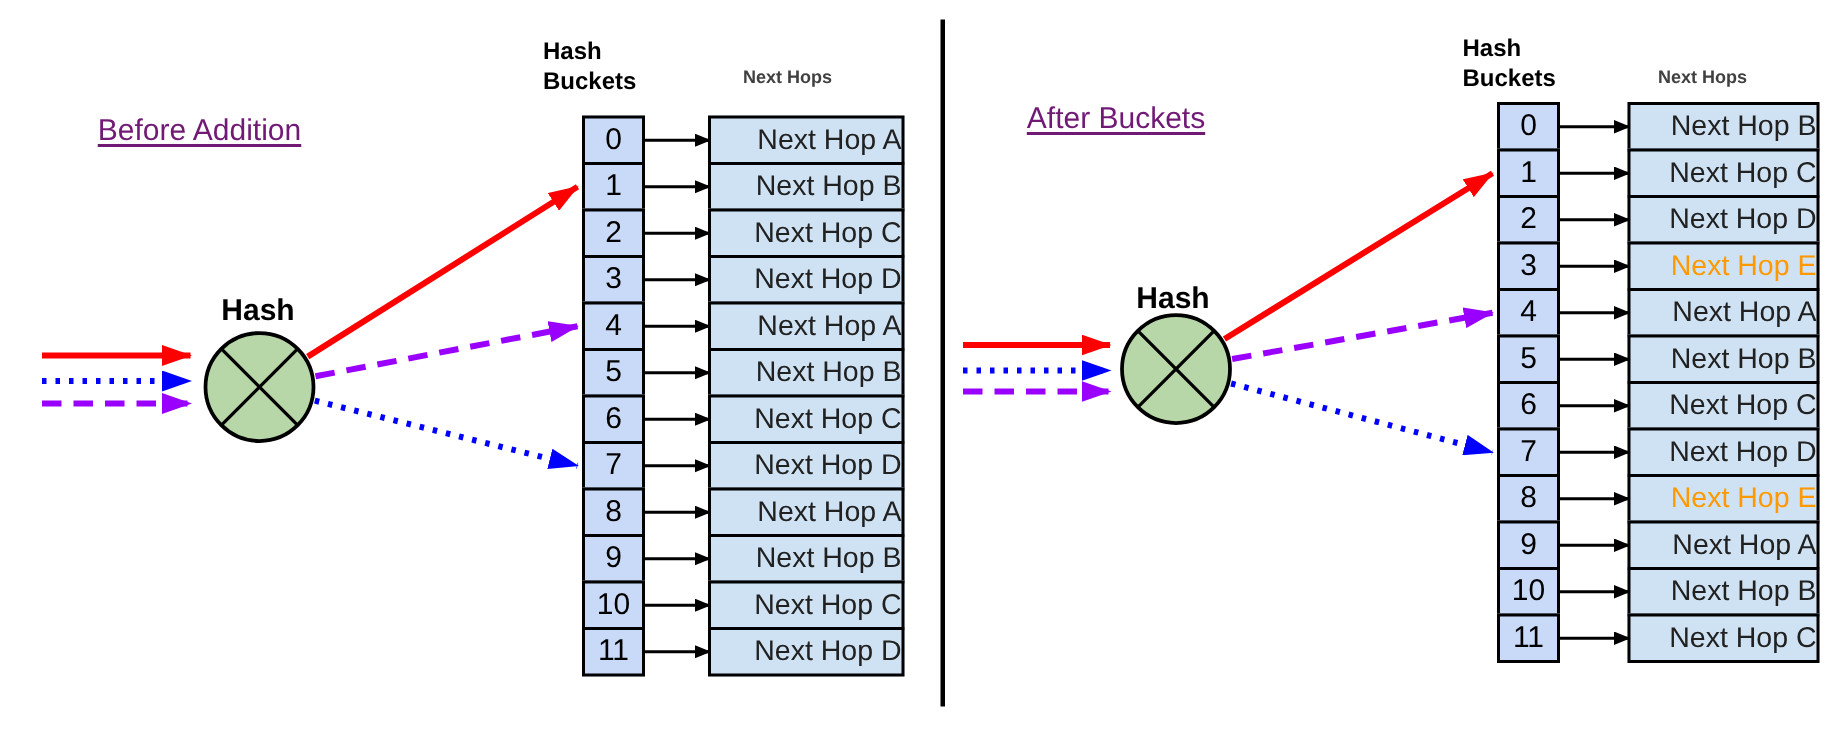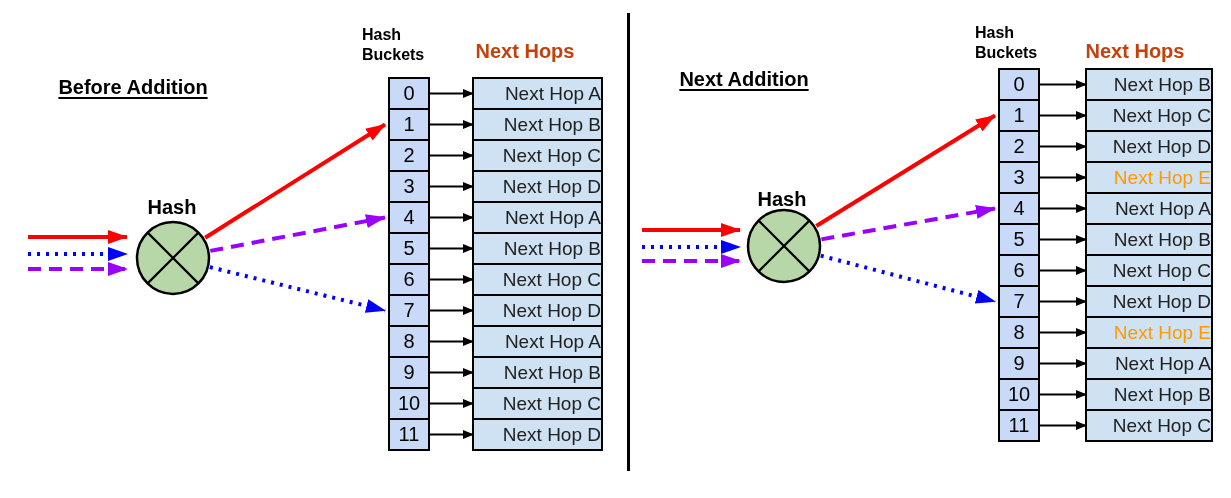--- a/index.html
+++ b/index.html
@@ -2,34 +2,34 @@
 <html><head>
 <meta charset="utf-8">
 <style>
   html,body{margin:0;padding:0;background:#ffffff;}
   #canvas{
     position:relative;width:1231px;height:498px;background:#ffffff;
     font-family:"Liberation Sans",sans-serif;overflow:hidden;
   }
   .panel-title{
     position:absolute;transform:translateX(-50%);
-    font-size:20px;font-weight:bold;color:#000000;
+    font-size:20px;font-weight:normal;color:#701a75;
     text-decoration:underline;text-decoration-thickness:2px;text-underline-offset:3px;
     white-space:nowrap;line-height:24px;
   }
   .hash-label{
     position:absolute;transform:translateX(-50%);
     font-size:20px;font-weight:bold;color:#000;white-space:nowrap;line-height:24px;
   }
   .col-header{
     position:absolute;font-size:16px;font-weight:bold;color:#000;line-height:20px;white-space:nowrap;
   }
   .nh-header{
     position:absolute;transform:translateX(-50%);
-    font-size:20px;font-weight:bold;color:#c2410c;white-space:nowrap;line-height:20px;
+    font-size:12px;font-weight:bold;color:#404040;white-space:nowrap;line-height:20px;
   }
   .cell{
     position:absolute;box-sizing:border-box;height:33px;
     border:2px solid #000;line-height:29px;text-align:right;
   }
   .bucket-cell{text-align:center;font-size:20px;color:#000;}
   .nh-cell{font-size:19px;padding-left:9px;}
   .divider{position:absolute;background:#000;}
   #arrow-layer{position:absolute;left:0;top:0;pointer-events:none;}
 </style>
@@ -39,21 +39,21 @@
 <div id="canvas">
 
   <div class="panel-title" style="left:133px;top:75px">Before Addition</div>
   <div class="hash-label" style="left:172px;top:195px">Hash</div>
   <div class="col-header" style="left:362px;top:25px">
     <div>Hash</div>
     <div>Buckets</div>
   </div>
   <div class="nh-header" style="left:525px;top:41px">Next Hops</div>
 
-  <div class="panel-title" style="left:744px;top:67px">Next Addition</div>
+  <div class="panel-title" style="left:744px;top:67px">After Buckets</div>
   <div class="hash-label" style="left:782px;top:187px">Hash</div>
   <div class="col-header" style="left:975px;top:23px">
     <div>Hash</div>
     <div>Buckets</div>
   </div>
   <div class="nh-header" style="left:1135px;top:41px">Next Hops</div>
 
   <div class="divider" style="left:627px;top:13px;width:3px;height:458px"></div>
 
   <div class="cell bucket-cell" style="left: 388px; top: 77px; width: 42px; background: rgb(201, 218, 248);">0</div>

